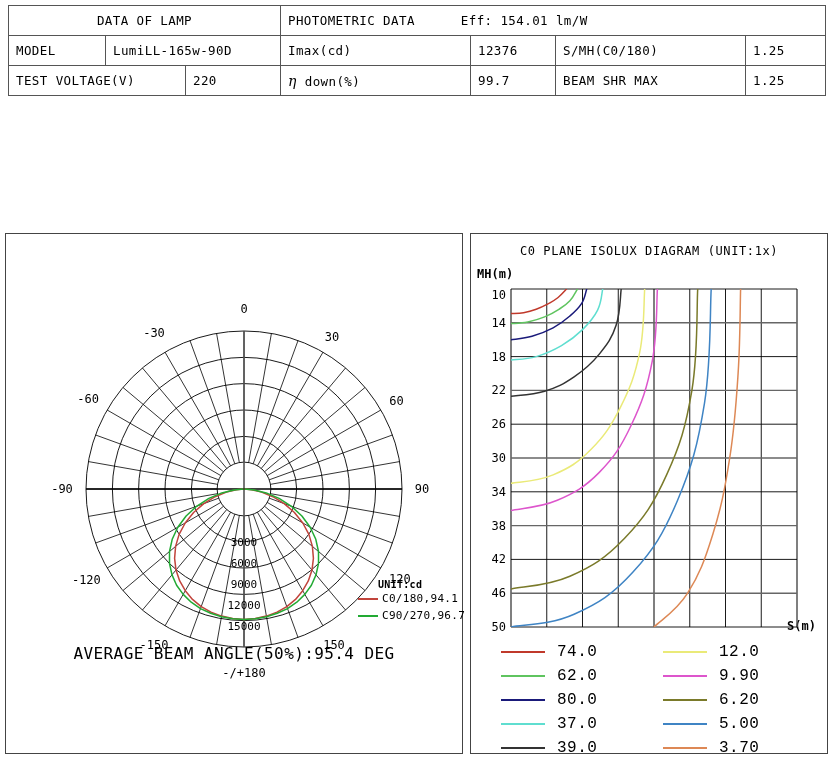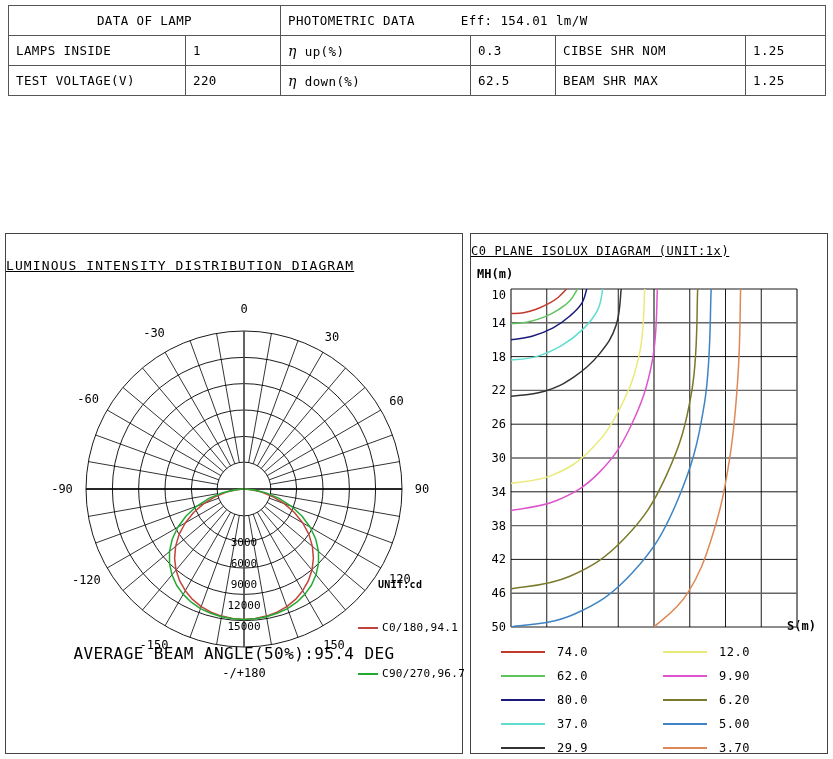--- a/index.html
+++ b/index.html
@@ -12,40 +12,40 @@
   .hdr{text-align:center;font-size:13px;letter-spacing:1.2px;}
   .hdr-right{text-align:left;font-size:13px;letter-spacing:.6px;padding-left:28px;}
   .eta{font-family:"DejaVu Serif",serif;font-style:italic;font-size:14px;}
   .small-val{font-size:11.5px;}
 
   
   .panel{position:absolute;border:1px solid #444;background:#fff;box-sizing:border-box;}
   #polar-panel{left:5px;top:233px;width:458px;height:521px;}
   #isolux-panel{left:470px;top:233px;width:358px;height:521px;}
 
-  .panel-title{position:absolute;width:100%;text-align:left;font-size:13px;letter-spacing:1.1px;text-decoration:underline;}
+  .panel-title{position:absolute;width:100%;text-align:center;font-size:13px;letter-spacing:1.1px;}
   #polar-title{top:24px;}
   #isolux-title{top:10px;font-size:12px;letter-spacing:.6px;}
 
   .ptext{position:absolute;font-size:11.5px;white-space:nowrap;}
 
   svg{display:block;}
   .axis-lbl{font-family:"DejaVu Sans Mono",monospace;font-size:12px;fill:#000;}
   .axis-lbl-sm{font-family:"DejaVu Sans Mono",monospace;font-size:11px;fill:#000;}
 
   
   .iso-legend{position:absolute;left:12px;top:406px;width:334px;}
   .leg-col{position:absolute;top:0;}
   .leg-row{height:24px;display:flex;align-items:center;}
   .leg-swatch{width:44px;height:0;border-top:2px solid #000;margin-right:12px;}
-  .leg-txt{font-size:12px;letter-spacing:.5px;}
+  .leg-txt{font-size:16px;letter-spacing:.5px;font-family:Liberation Mono, monospace;}
 
   
   .polar-legend{position:absolute;left:352px;top:345px;}
-  .pl-row{display:flex;align-items:center;height:17px;margin-top:29px;}
+  .pl-row{display:flex;align-items:center;height:17px;}
   .pl-swatch{width:20px;height:0;border-top:2px solid #000;margin-right:4px;}
   .pl-txt{font-size:11px;letter-spacing:.3px;}
   .pl-unit{font-size:10px;font-weight:bold;letter-spacing:.3px;margin-left:20px;}
 </style>
 </head>
 <body>
 
 <div class="tbl-wrap">
   <table class="spec">
     <colgroup>
@@ -56,41 +56,40 @@
         <col style="width:85px">
         <col style="width:190px">
         <col style="width:80px">
     </colgroup>
     <tbody id="tbody-spec">
         <tr>
           <td colspan="3" class="hdr">DATA OF LAMP</td>
           <td colspan="4" class="hdr-right"><span>PHOTOMETRIC DATA</span><span style="margin-left: 46px;">Eff: 154.01 lm/W</span></td>
         </tr>
         <tr>
-          <td colspan="2">LAMPS INSIDE</td>
-          <td>1</td>
-          <td><span class="eta">η</span><span> up(%)</span></td>
-          <td>0.3</td>
-          <td>CIBSE SHR NOM</td>
+          <td>MODEL</td>
+          <td colspan="2">LumiLL-165w-90D</td>
+          <td>Imax(cd)</td>
+          <td>12376</td>
+          <td>S/MH(C0/180)</td>
           <td>1.25</td>
         </tr>
         <tr>
           <td colspan="2">TEST VOLTAGE(V)</td>
           <td>220</td>
           <td><span class="eta">η</span><span> down(%)</span></td>
-          <td>62.5</td>
+          <td>99.7</td>
           <td>BEAM SHR MAX</td>
           <td>1.25</td>
         </tr>
       </tbody>
   </table>
 </div>
 
 <div class="panel" id="polar-panel">
-  <div class="panel-title" id="polar-title">LUMINOUS INTENSITY DISTRIBUTION DIAGRAM</div>
 
   <svg id="polar-svg" width="456" height="519" viewBox="0 0 456 519">
       <g>
         <circle cx="238" cy="255" r="26.860000000000003" fill="none" stroke="#000" stroke-width="0.9"></circle>
         <circle cx="238" cy="255" r="52.614000000000004" fill="none" stroke="#000" stroke-width="0.9"></circle>
         <circle cx="238" cy="255" r="79" fill="none" stroke="#000" stroke-width="0.9"></circle>
         <circle cx="238" cy="255" r="105.38600000000001" fill="none" stroke="#000" stroke-width="0.9"></circle>
         <circle cx="238" cy="255" r="131.614" fill="none" stroke="#000" stroke-width="0.9"></circle>
         <circle cx="238" cy="255" r="158" fill="none" stroke="#000" stroke-width="0.9"></circle>
         <line x1="238" y1="228.14" x2="238" y2="97" stroke="#000" stroke-width="0.8"></line>
@@ -244,21 +243,21 @@
         <div class="leg-row">
           <div class="leg-swatch" style="border-top-color: rgb(26, 26, 122);"></div>
           <div class="leg-txt">80.0</div>
         </div>
         <div class="leg-row">
           <div class="leg-swatch" style="border-top-color: rgb(95, 222, 208);"></div>
           <div class="leg-txt">37.0</div>
         </div>
         <div class="leg-row">
           <div class="leg-swatch" style="border-top-color: rgb(51, 51, 51);"></div>
-          <div class="leg-txt">29.9</div>
+          <div class="leg-txt">39.0</div>
         </div>
       </div>
     <div class="leg-col" id="iso-leg-right" style="left:180px;">
         <div class="leg-row">
           <div class="leg-swatch" style="border-top-color: rgb(234, 234, 120);"></div>
           <div class="leg-txt">12.0</div>
         </div>
         <div class="leg-row">
           <div class="leg-swatch" style="border-top-color: rgb(221, 85, 204);"></div>
           <div class="leg-txt">9.90</div>

